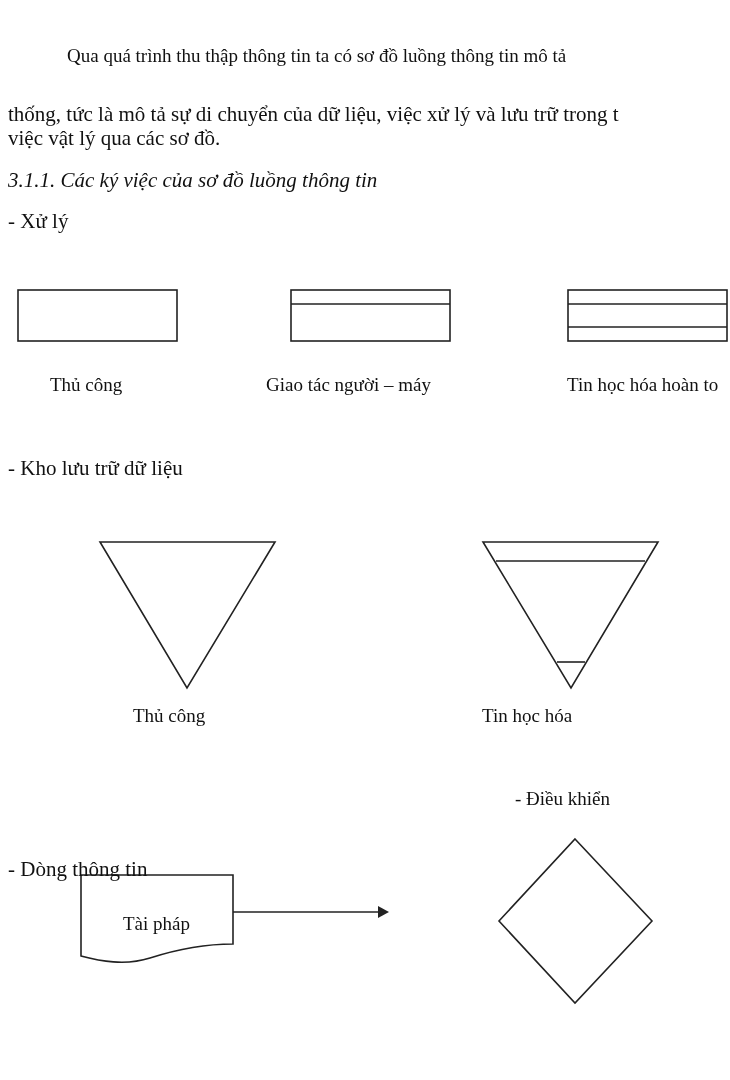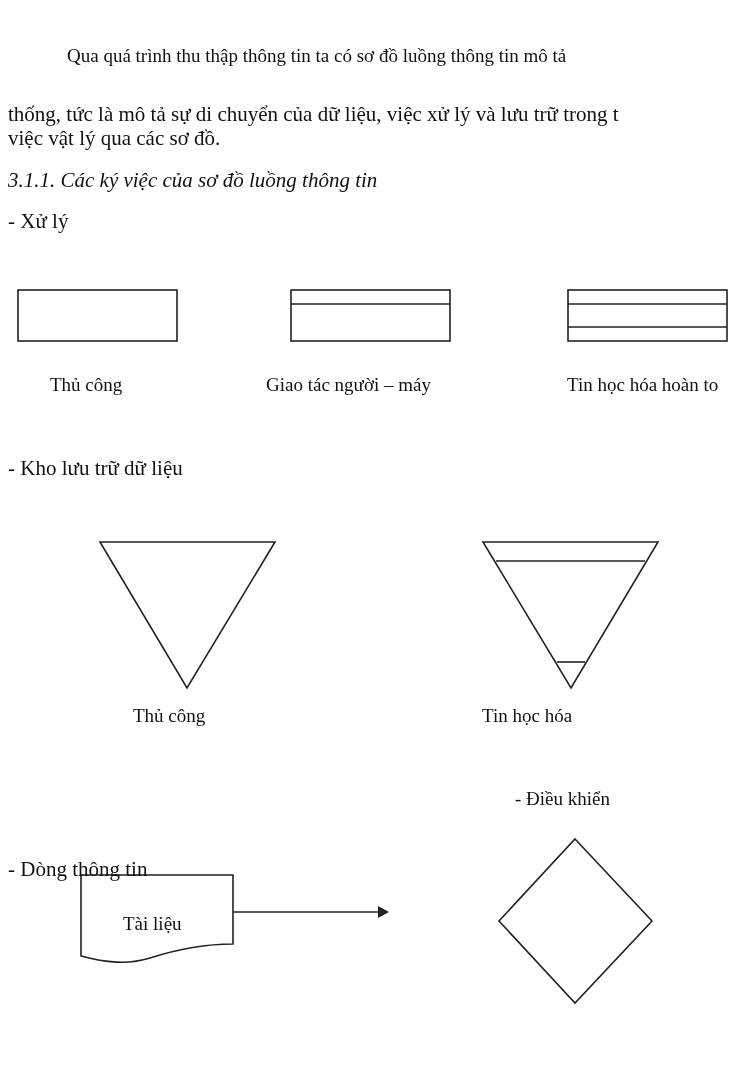--- a/index.html
+++ b/index.html
@@ -68,13 +68,13 @@
 <div class="t" style="left:540px; top:375px;margin-left:27px;">Tin học hóa hoàn to</div>
 
 <div class="t para" style="top:458px;">- Kho lưu trữ dữ liệu</div>
 
 <div class="t" style="left:133px; top:706px;">Thủ công</div>
 <div class="t" style="left:482px; top:706px;">Tin học hóa</div>
 
 <div class="t para" style="top:827px;margin-top:32px;">- Dòng thông tin</div>
 <div class="t" style="left:515px; top:789px;">- Điều khiển</div>
 
-<div class="t" style="left:123px; top:914px;">Tài liệu</div>
+<div class="t" style="left:123px; top:914px;">Tài pháp</div>
 
 </body></html>

